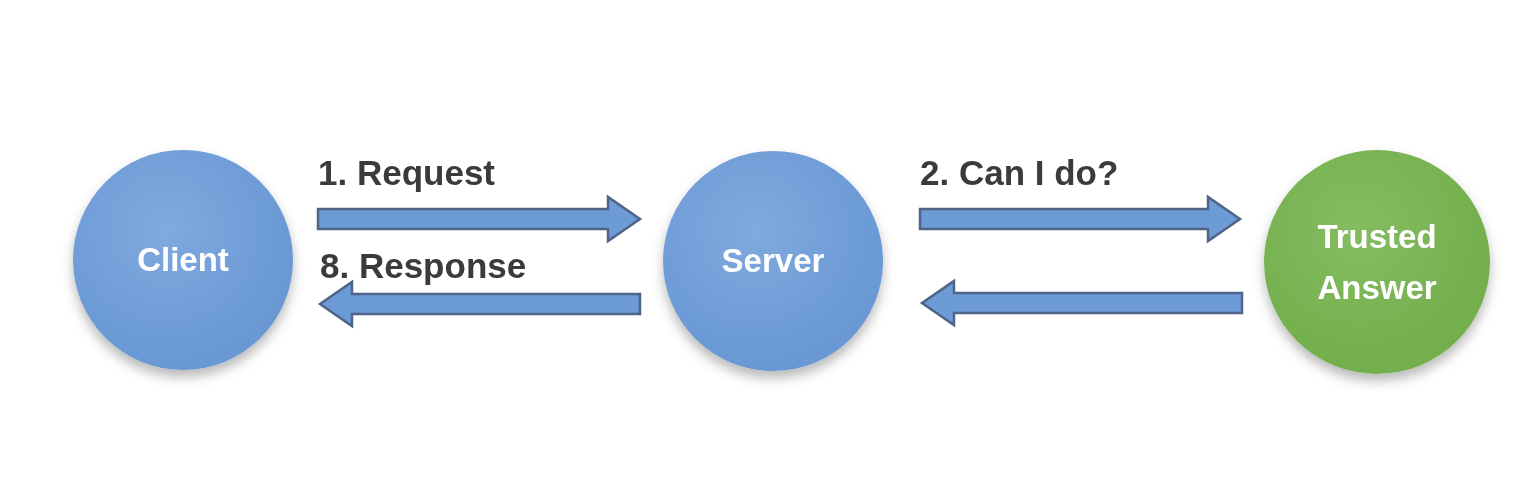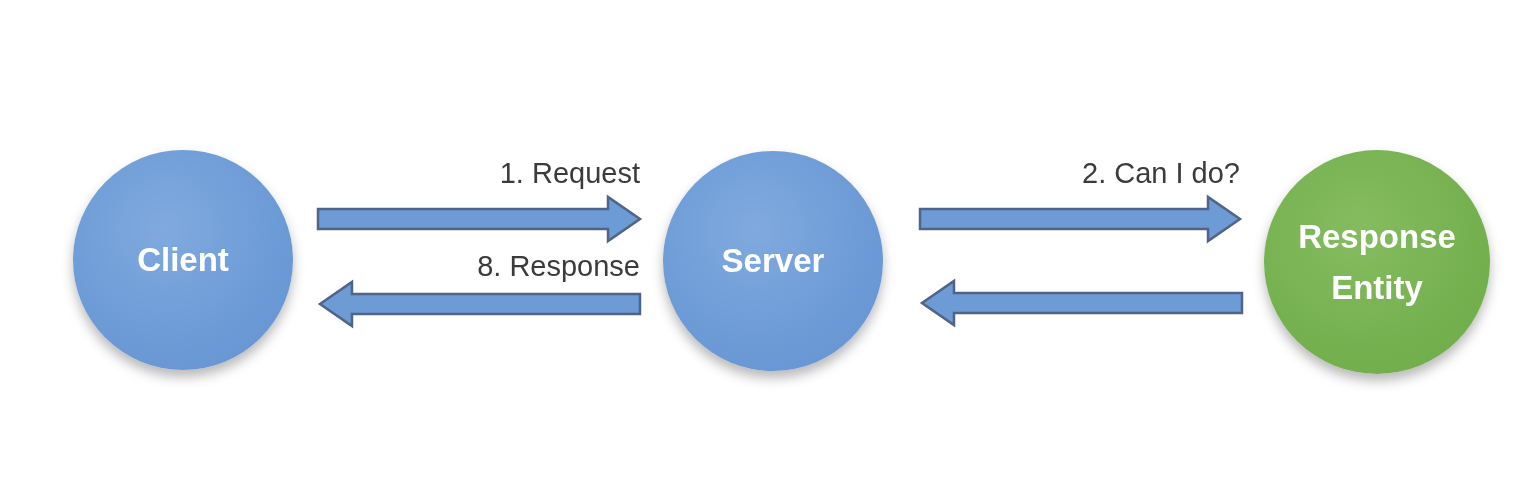--- a/index.html
+++ b/index.html
@@ -46,23 +46,23 @@
     line-height:1.55;
     max-width:160px;
   }
   #node-client{left:73px;top:150px;width:220px;height:220px;}
   #node-server{left:663px;top:151px;width:220px;height:220px;}
   #node-trusted{left:1264px;top:150px;width:226px;height:224px;}
 
   .arrow-label{
     position:absolute;
     color:var(--label_text,#3b3b3b);
-    font-weight:normal;
-    font-size:29px;
-    text-align:right;
+    font-weight:bold;
+    font-size:35px;
+    text-align:left;
     white-space:nowrap;
     line-height:40px;
   }
   #label-request {left:318px;width:322px;top:153px;}
   #label-canido  {left:920px;width:320px;top:153px;}
   #label-response{left:320px;width:320px;top:246px;}
   #label-answer  {left:922px;width:320px;top:246px;}
 
   .arrow-svg{
     position:absolute;
@@ -86,21 +86,21 @@
 
   <div class="node node-blue" id="node-client">
     <span class="node-label">Client</span>
   </div>
 
   <div class="node node-blue" id="node-server">
     <span class="node-label">Server</span>
   </div>
 
   <div class="node node-green" id="node-trusted">
-    <span class="node-label">Response Entity</span>
+    <span class="node-label">Trusted Answer</span>
   </div>
 
   <div class="arrow-label" id="label-request">1. Request</div>
   <div class="arrow-label" id="label-canido">2. Can I do?</div>
   <div class="arrow-label" id="label-response">8. Response</div>
 
   <svg class="arrow-svg" id="arrow-request" width="322" height="48" viewBox="0 0 322 48">
     <polygon class="arrow-shape" points="0,14 290,14 290,2 322,24 290,46 290,34 0,34"></polygon>
   </svg>
 

